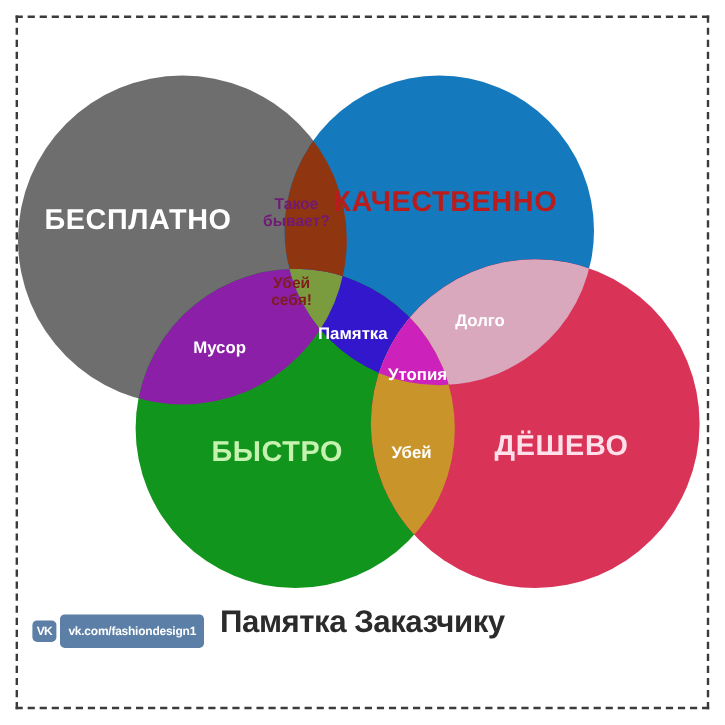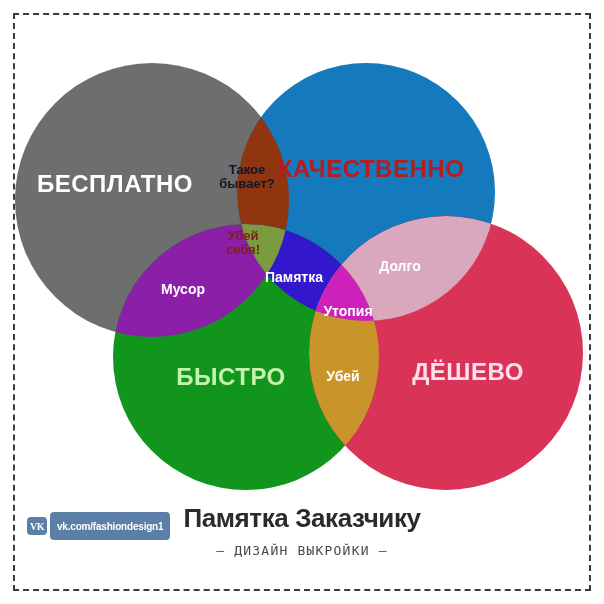--- a/index.html
+++ b/index.html
@@ -97,34 +97,33 @@
       </g>
         </g>
     </g>
   </svg>
 
   <div id="labels">
       <div class="vlabel main-label" style="left: 115px; top: 184px; color: rgb(255, 255, 255);">БЕСПЛАТНО</div>
       <div class="vlabel main-label" style="left: 371px; top: 169px; color: #b91c1c; text-align: center;">КАЧЕСТВЕННО</div>
       <div class="vlabel main-label" style="left: 231px; top: 377px; color: rgb(198, 242, 176);">БЫСТРО</div>
       <div class="vlabel main-label" style="left: 468px; top: 372px; color: rgb(255, 224, 234);">ДЁШЕВО</div>
-      <div class="vlabel ov-label small" style="left: 247px; top: 177px; color: #0f172a;">Такое
+      <div class="vlabel ov-label small" style="left: 247px; top: 177px; color: #701a75;">Такое
 бывает?</div>
       <div class="vlabel ov-label small" style="left: 243px; top: 243px; color: #7f1d1d;">Убей
 себя!</div>
       <div class="vlabel ov-label" style="left: 183px; top: 290px; color: rgb(255, 255, 255);">Мусор</div>
       <div class="vlabel ov-label" style="left: 294px; top: 278px; color: rgb(255, 255, 255);">Памятка</div>
       <div class="vlabel ov-label" style="left: 400px; top: 267px; color: rgb(255, 255, 255);">Долго</div>
       <div class="vlabel ov-label" style="left: 348px; top: 312px; color: rgb(255, 255, 255);">Утопия</div>
       <div class="vlabel ov-label" style="left: 343px; top: 377px; color: rgb(255, 255, 255);">Убей</div>
     </div>
 
   <div id="caption">
     <div id="cap-main">Памятка Заказчику</div>
-    <div id="cap-sub">– ДИЗАЙН ВЫКРОЙКИ –</div>
   </div>
 
   <div id="vk-badge">
-    <div id="vk-mark" style="background: rgb(91, 127, 166); font-family: Liberation Serif, serif;">VK</div>
+    <div id="vk-mark" style="background: rgb(91, 127, 166);">VK</div>
     <div id="vk-url" style="background: rgb(91, 127, 166);">vk.com/fashiondesign1</div>
   </div>
 
 </div>
 
 </body></html>

